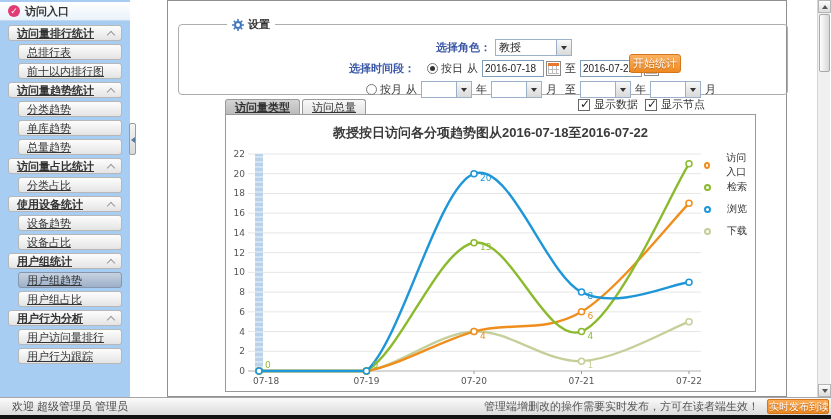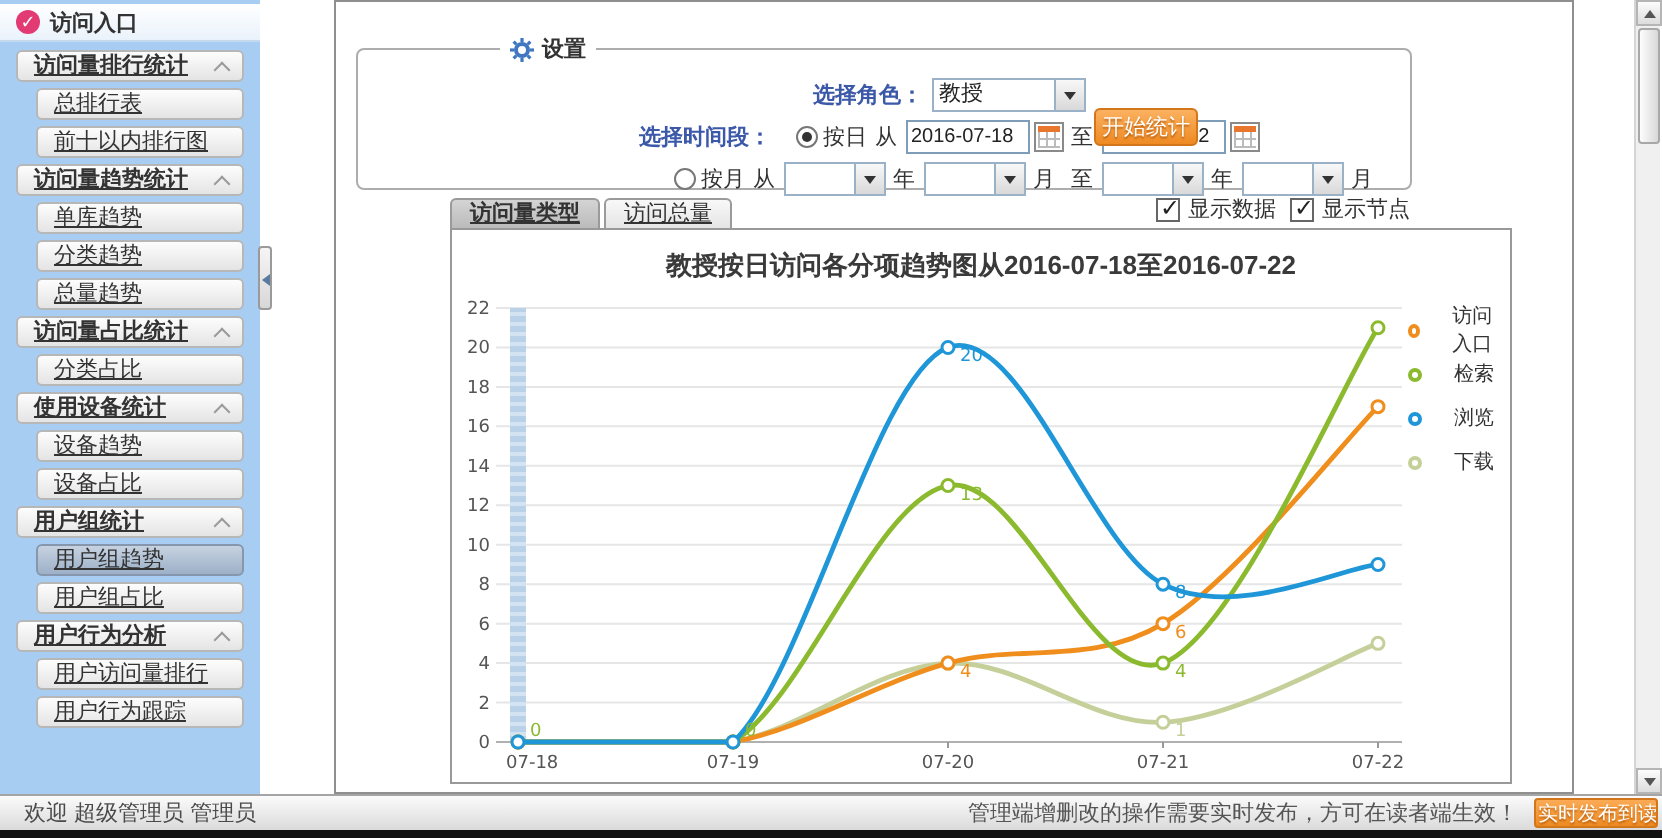--- a/index.html
+++ b/index.html
@@ -26,22 +26,22 @@
   .sb-caret { position:absolute; right:7px; top:6px; width:6px; height:6px;
     border-left:1px solid #9a9a9a; border-top:1px solid #9a9a9a; transform:rotate(45deg); }
   .collapse-handle { position:absolute; left:129px; top:123px; width:7px; height:32px;
     background:linear-gradient(#f5f5f5,#d8d8d8); border:1px solid #9a9a9a; border-radius:2px; cursor:pointer; }
   .collapse-handle i { position:absolute; left:1px; top:13px; width:0; height:0;
     border-top:3px solid transparent; border-bottom:3px solid transparent; border-right:4px solid #5a7aa0; }
 
   
   .panel { position:absolute; left:167px; top:0; width:620px; height:397px;
     background:#fff; border:1px solid #8f8f8f; }
-  .settings { position:absolute; left:10px; top:16px; width:528px; height:78px;
-    border:1px solid #adadad; border-radius:4px; padding:6px 0 0 65px; }
+  .settings { position:absolute; left:10px; top:16px; width:610px; height:78px;
+    border:1px solid #adadad; border-radius:4px; padding:6px 0 0 42px; }
   .settings legend { margin-left:6px; padding:0 5px; font-size:11px; font-weight:bold; color:#333;
     display:flex; align-items:center; gap:4px; }
   .set-row { height:19px; margin-bottom:2px; display:flex; align-items:center; font-size:11px; color:#333;justify-content:center; }
   .blue-label { color:#3c58a8; font-weight:bold; margin-right:4px; }
   .lbl { margin:0 4px; }
   .combo { display:inline-flex; height:17px; border:1px solid #9bb1c8; background:#fff; align-items:stretch; }
   .combo-text { width:60px; font-size:11px; line-height:15px; padding-left:3px; color:#222; }
   .combo-text.small { width:34px; }
   .combo-btn { width:15px; background:linear-gradient(#f8f8f8,#d9d9d9); border-left:1px solid #9bb1c8;
     display:flex; align-items:center; justify-content:center; cursor:pointer; }
@@ -113,22 +113,22 @@
   <aside class="sidebar">
     <div class="sb-header">
       <span class="chk-icon">✓</span>
       <span>访问入口</span>
     </div>
     <div class="sb-menu" id="sb-menu">
         <div class="sb-group-header">访问量排行统计<span class="sb-caret"></span></div>
         <div class="sb-item">总排行表</div>
         <div class="sb-item">前十以内排行图</div>
         <div class="sb-group-header">访问量趋势统计<span class="sb-caret"></span></div>
+        <div class="sb-item">分类趋势</div>
         <div class="sb-item">单库趋势</div>
-        <div class="sb-item">分类趋势</div>
         <div class="sb-item">总量趋势</div>
         <div class="sb-group-header">访问量占比统计<span class="sb-caret"></span></div>
         <div class="sb-item">分类占比</div>
         <div class="sb-group-header">使用设备统计<span class="sb-caret"></span></div>
         <div class="sb-item">设备趋势</div>
         <div class="sb-item">设备占比</div>
         <div class="sb-group-header">用户组统计<span class="sb-caret"></span></div>
         <div class="sb-item selected">用户组趋势</div>
         <div class="sb-item">用户组占比</div>
         <div class="sb-group-header">用户行为分析<span class="sb-caret"></span></div>

